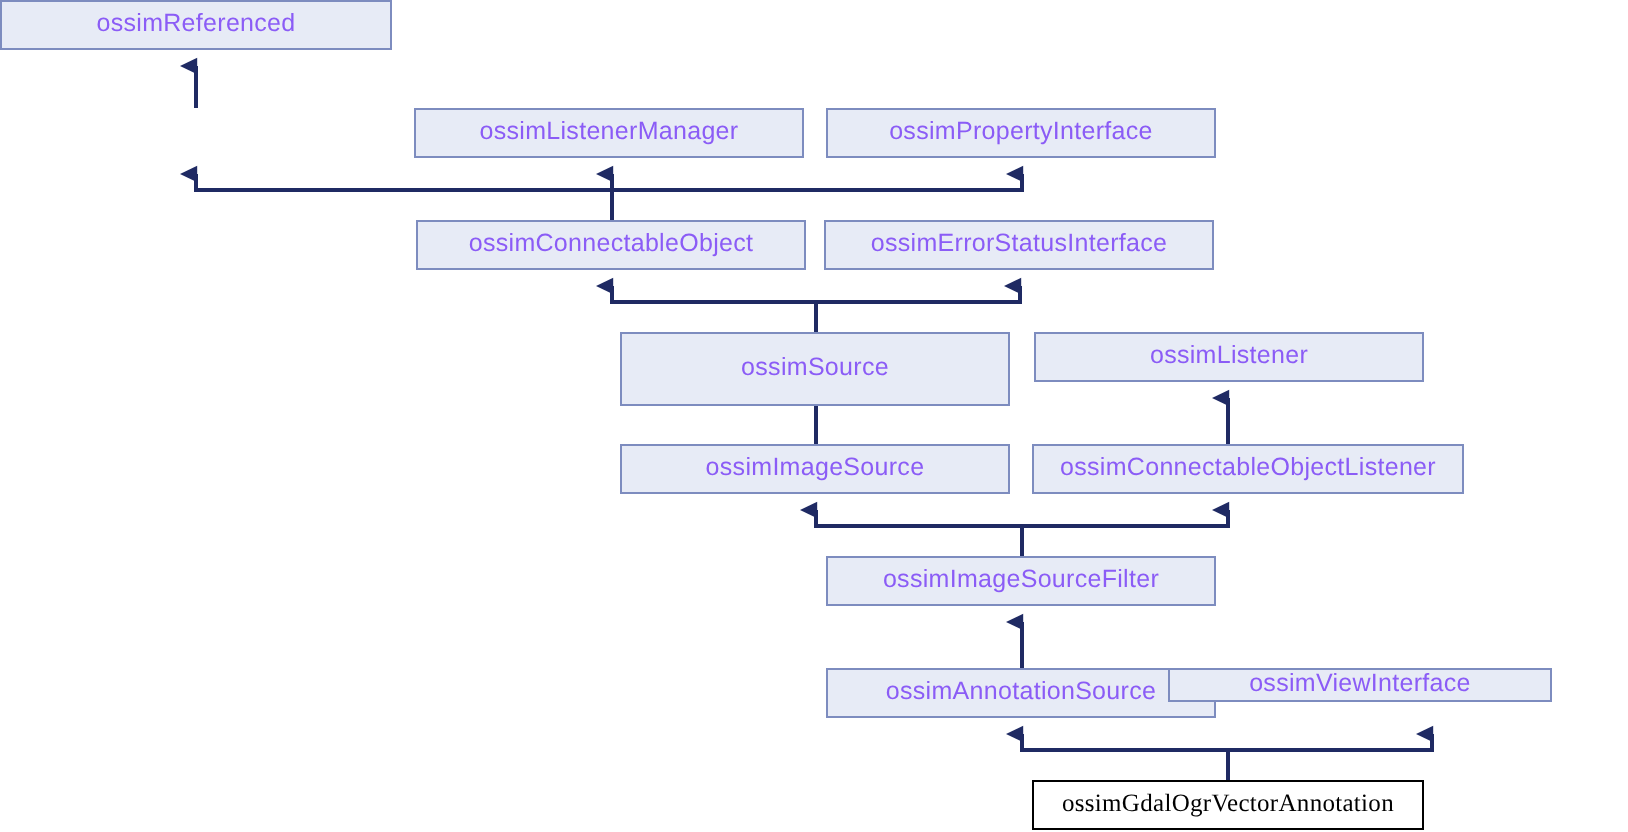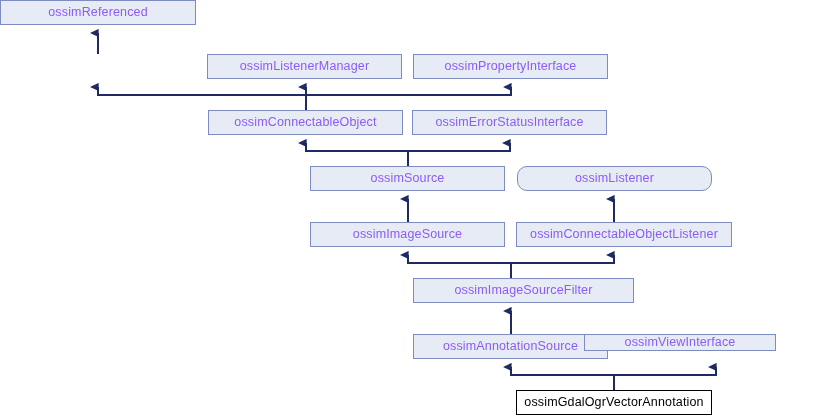--- a/index.html
+++ b/index.html
@@ -95,37 +95,37 @@
   </div>
   <div class="node" style="left:413px; top:54px; width:195px; height:25px;text-align:right;">
     <span class="node-label">ossimPropertyInterface</span>
   </div>
   <div class="node" style="left:208px; top:110px; width:195px; height:25px;">
     <span class="node-label">ossimConnectableObject</span>
   </div>
   <div class="node" style="left:412px; top:110px; width:195px; height:25px;">
     <span class="node-label">ossimErrorStatusInterface</span>
   </div>
-  <div class="node" style="left:310px; top:166px; width:195px; height:25px;">
+  <div class="node" style="left:310px; top:166px; width:195px; height:37px;">
     <span class="node-label">ossimSource</span>
   </div>
-  <div class="node" style="left:517px; top:166px; width:195px; height:25px;border-radius:10px;">
+  <div class="node" style="left:517px; top:166px; width:195px; height:25px;">
     <span class="node-label">ossimListener</span>
   </div>
   <div class="node" style="left:310px; top:222px; width:195px; height:25px;">
     <span class="node-label">ossimImageSource</span>
   </div>
   <div class="node" style="left:516px; top:222px; width:216px; height:25px;">
     <span class="node-label">ossimConnectableObjectListener</span>
   </div>
-  <div class="node" style="left:413px; top:278px; width:221px; height:25px;">
+  <div class="node" style="left:413px; top:278px; width:195px; height:25px;">
     <span class="node-label">ossimImageSourceFilter</span>
   </div>
   <div class="node" style="left:413px; top:334px; width:195px; height:25px;">
     <span class="node-label">ossimAnnotationSource</span>
   </div>
   <div class="node" style="left:584px; top:334px; width:192px; height:17px;">
     <span class="node-label">ossimViewInterface</span>
   </div>
-  <div class="node current" style="left:516px; top:390px; width:196px; height:25px;">
+  <div class="node current" style="left:516px; top:390px; width:196px; height:25px;font-family:Liberation Serif, serif;">
     <span class="node-label">ossimGdalOgrVectorAnnotation</span>
   </div>
 </div>
 
 </body></html>

